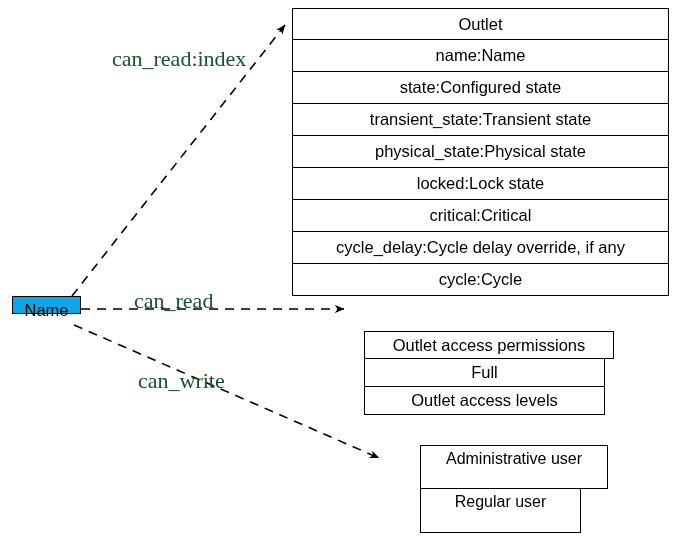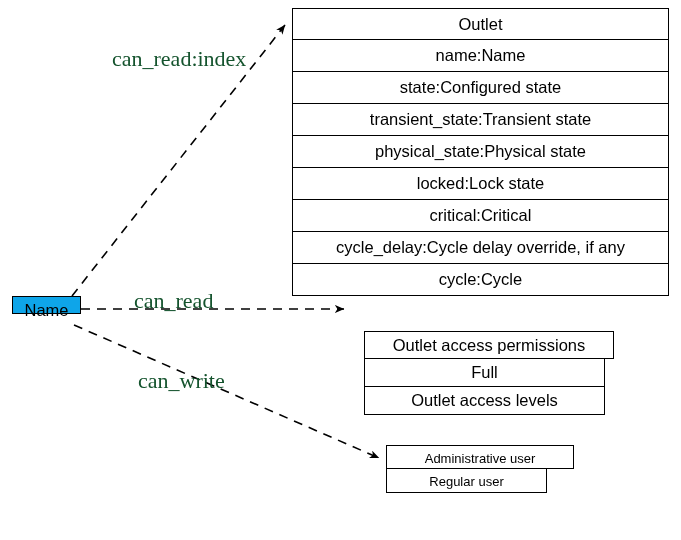--- a/index.html
+++ b/index.html
@@ -76,24 +76,25 @@
   #perm .erow.header {
     width: 250px;
   }
 
   
   #admin {
     left: 386px;
     top: 445px;
   }
   #admin .erow {
-    height: 24px;
+    height: 44px;
     line-height: 26px;
-    font-size: 13px;
+    font-size: 16px;
     width: 161px;
+    margin-left: 34px;
   }
   #admin .erow.header {
     width: 188px;
   }
 
   
   #name-node {
     position: absolute;
     left: 12px;
     top: 296px;

